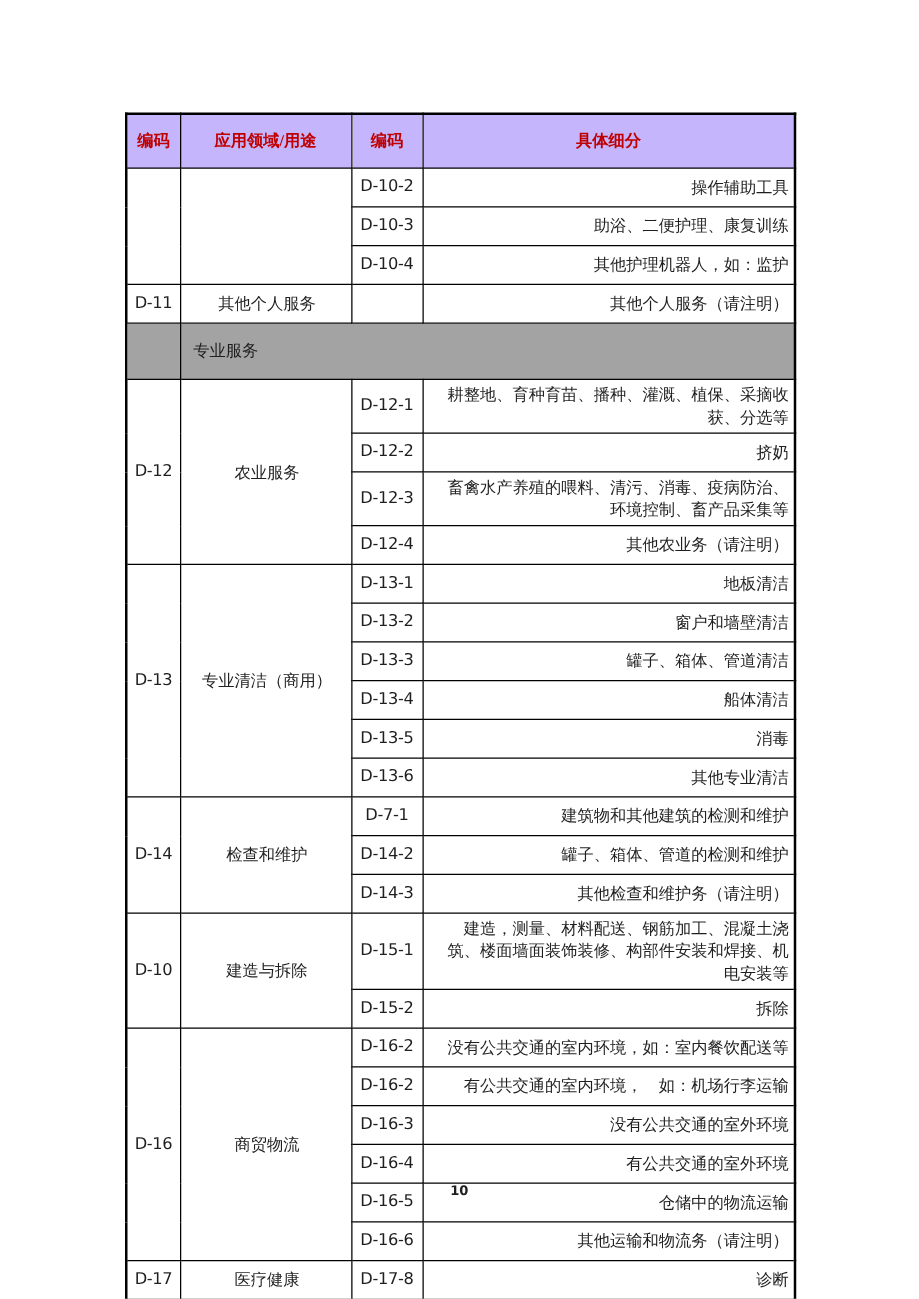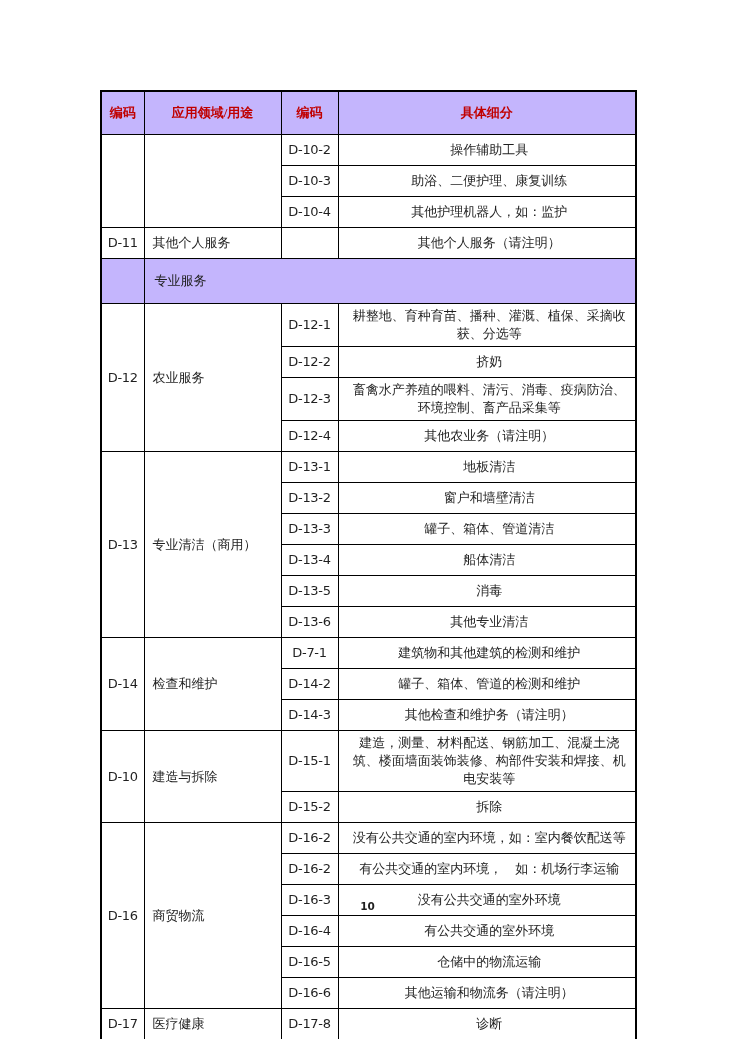--- a/index.html
+++ b/index.html
@@ -47,42 +47,42 @@
     font-family: "Liberation Serif", "DejaVu Serif", serif;
   }
   td.code, td.sub {
     text-align: center;
     font-family: "DejaVu Sans", "Liberation Sans", sans-serif;
     font-size: 12px;
     padding: 3px 2px;
     letter-spacing: -0.3px;
   }
   td.label {
-    text-align: left;
+    text-align: center;
     padding: 3px 6px 3px 8px;
   }
   td.detail {
-    text-align: center;
+    text-align: right;
     padding: 3px 4px 3px 9px;
   }
   td { height: 24px; }
   tr.section-row td {
-    background: #c4b5fd;
+    background: #a3a3a3;
     height: 38px;
   }
   td.section-label {
     text-align: left;
     padding: 3px 6px 3px 10px;
     font-size: 13px;
   }
   .page-number {
     position: absolute;
     left: 100px;
     width: 535px;
-    top: 900px;
+    top: 947px;
     text-align: center;
     font-family: "DejaVu Sans", "Liberation Sans", sans-serif;
     font-size: 10.5px;
     font-weight: bold;
     color: #1f1f1f;
   }
 </style>
 </head>
 <body>
 

